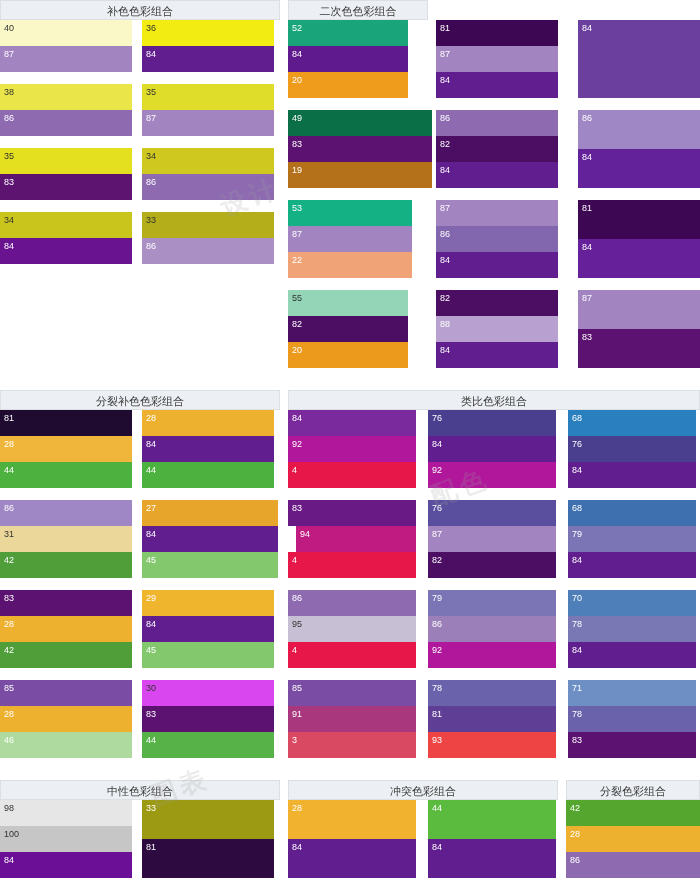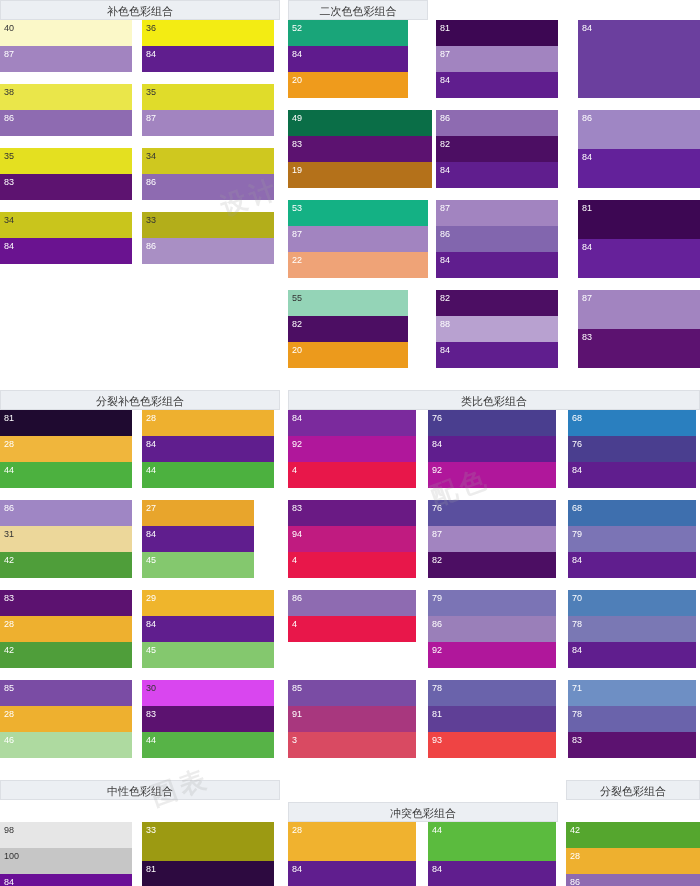--- a/index.html
+++ b/index.html
@@ -121,21 +121,21 @@
             <div class="band" style="background: rgb(10, 110, 71); height: 26px;">
               <span>49</span>
             </div>
             <div class="band" style="background: rgb(92, 18, 112); height: 26px;">
               <span>83</span>
             </div>
             <div class="band" style="background: rgb(180, 113, 26); height: 26px;">
               <span>19</span>
             </div>
           </div>
-          <div class="cell" style="width: 140px; margin-bottom: 12px;">
+          <div class="cell" style="width: 124px; margin-bottom: 12px;">
             <div class="band" style="background: rgb(20, 177, 132); height: 26px;">
               <span>53</span>
             </div>
             <div class="band" style="background: rgb(162, 132, 192); height: 26px;">
               <span>87</span>
             </div>
             <div class="band" style="background: rgb(239, 163, 119); height: 26px;">
               <span>22</span>
             </div>
           </div>
@@ -280,21 +280,21 @@
                 <span>86</span>
               </div>
               <div class="band dark" style="background: rgb(236, 215, 154); height: 26px;">
                 <span>31</span>
               </div>
               <div class="band" style="background: rgb(79, 158, 58); height: 26px;">
                 <span>42</span>
               </div>
             </div>
             <div style="width: 10px; height: 1px;"></div>
-            <div class="cell" style="width: 112px;">
+            <div class="cell" style="width: 136px;">
               <div class="band" style="background: rgb(232, 165, 44); height: 26px;">
                 <span>27</span>
               </div>
               <div class="band" style="background: rgb(96, 30, 142); height: 26px;">
                 <span>84</span>
               </div>
               <div class="band" style="background: rgb(132, 200, 110); height: 26px;">
                 <span>45</span>
               </div>
             </div>
@@ -387,21 +387,21 @@
               <div class="band" style="background: rgb(96, 30, 142); height: 26px;">
                 <span>84</span>
               </div>
             </div>
           </div>
           <div class="row" style="margin-bottom: 12px;">
             <div class="cell" style="width: 128px;">
               <div class="band" style="background: rgb(106, 26, 132); height: 26px;">
                 <span>83</span>
               </div>
-              <div class="band" style="background: rgb(192, 27, 128); height: 26px;">
+              <div class="band" style="background: rgb(192, 27, 128); height: 26px; margin-left: 8px;">
                 <span>94</span>
               </div>
               <div class="band" style="background: rgb(232, 23, 74); height: 26px;">
                 <span>4</span>
               </div>
             </div>
             <div style="width: 12px; height: 1px;"></div>
             <div class="cell" style="width: 128px;">
               <div class="band" style="background: rgb(90, 79, 158); height: 26px;">
                 <span>76</span>
@@ -423,20 +423,23 @@
               </div>
               <div class="band" style="background: rgb(96, 30, 142); height: 26px;">
                 <span>84</span>
               </div>
             </div>
           </div>
           <div class="row" style="margin-bottom: 12px;">
             <div class="cell" style="width: 128px;">
               <div class="band" style="background: rgb(142, 107, 177); height: 26px;">
                 <span>86</span>
+              </div>
+              <div class="band dark" style="background: rgb(199, 191, 212); height: 26px;">
+                <span>95</span>
               </div>
               <div class="band" style="background: rgb(232, 23, 74); height: 26px;">
                 <span>4</span>
               </div>
             </div>
             <div style="width: 12px; height: 1px;"></div>
             <div class="cell" style="width: 128px;">
               <div class="band" style="background: rgb(123, 116, 181); height: 26px;">
                 <span>79</span>
               </div>
@@ -497,21 +500,21 @@
               </div>
             </div>
           </div>
         </div>
       </div>
     </div>
     <div class="blk">
       <div class="row">
         <div class="sec-head" style="width: 280px;">中性色彩组合</div>
         <div style="width: 8px; height: 20px;"></div>
-        <div class="sec-head" style="width: 270px; margin-top: 22px;">冲突色彩组合</div>
+        <div class="sec-head" style="width: 270px;">冲突色彩组合</div>
         <div style="width: 8px; height: 20px;"></div>
         <div class="sec-head" style="width: 134px;">分裂色彩组合</div>
       </div>
       <div class="row">
         <div style="width: 280px;">
           <div class="row" style="margin-bottom: 12px;">
             <div class="cell" style="width: 132px;">
               <div class="band dark" style="background: rgb(230, 230, 230); height: 26px;">
                 <span>98</span>
               </div>

